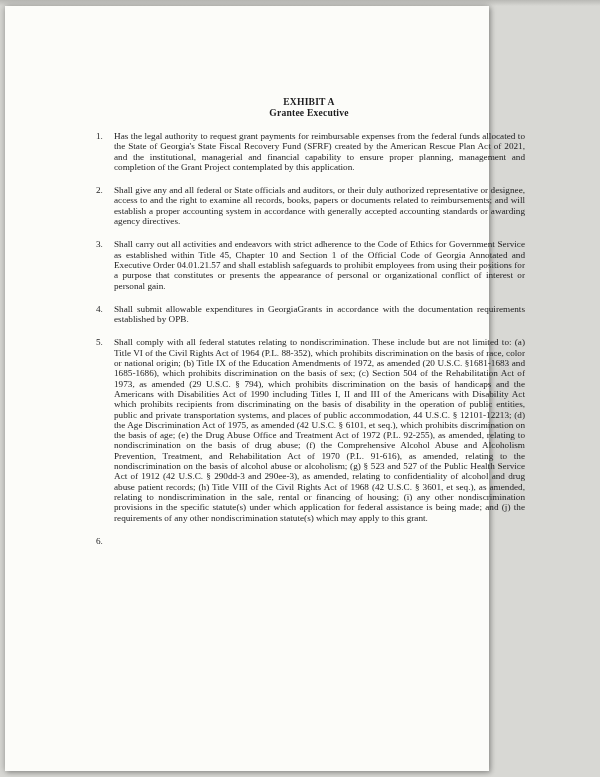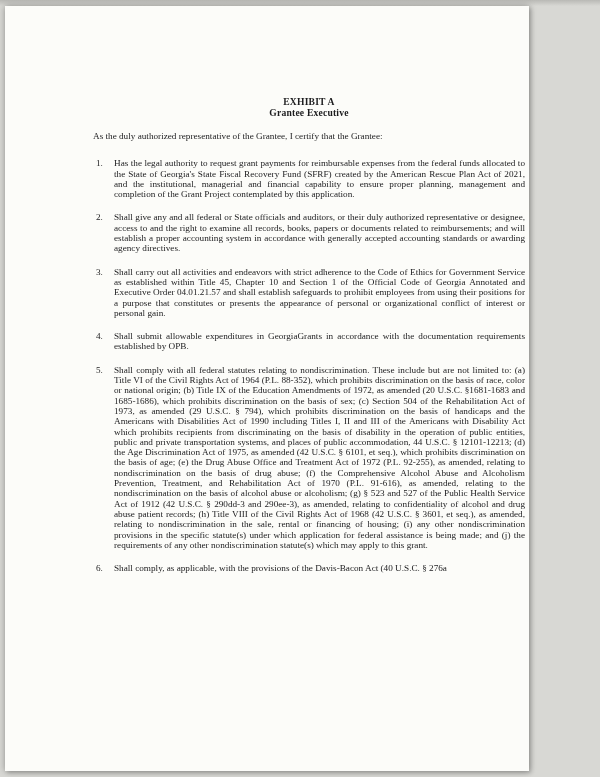--- a/index.html
+++ b/index.html
@@ -9,21 +9,21 @@
     height: 777px;
     background: linear-gradient(180deg, #b9b9b5 0px, #d8d8d4 6px, #d8d8d4 100%);
     font-family: "Liberation Serif", serif;
     position: relative;
     overflow: hidden;
   }
   .scan-page {
     position: absolute;
     left: 5px;
     top: 6px;
-    width: 524px;
+    width: 484px;
     height: 765px;
     background: #fcfcf9;
     box-shadow: 0 0 7px rgba(0,0,0,0.30), 2px 2px 4px rgba(0,0,0,0.18);
   }
   .content {
     position: absolute;
     left: 88px;
     top: 90px;
     width: 432px;
     color: #1c1c1e;
@@ -59,21 +59,20 @@
 <body>
 
 <div class="scan-page">
   <div class="content">
 
     <div class="title-block">
       <div class="doc-title">EXHIBIT A</div>
       <div class="doc-subtitle">Grantee Executive</div>
     </div>
 
-    <div class="intro">As the duly authorized representative of the Grantee, I certify that the Grantee:</div>
 
     <div class="list">
 
       <div class="list-item">
         <span class="num">1.</span>
         <span class="txt">Has the legal authority to request grant payments for reimbursable expenses from the federal funds allocated to the State of Georgia's State Fiscal Recovery Fund (SFRF) created by the American Rescue Plan Act of 2021, and the institutional, managerial and financial capability to ensure proper planning, management and completion of the Grant Project contemplated by this application.</span>
       </div>
 
       <div class="list-item">
         <span class="num">2.</span>
@@ -90,18 +89,17 @@
         <span class="txt">Shall submit allowable expenditures in GeorgiaGrants in accordance with the documentation requirements established by OPB.</span>
       </div>
 
       <div class="list-item">
         <span class="num">5.</span>
         <span class="txt">Shall comply with all federal statutes relating to nondiscrimination. These include but are not limited to: (a) Title VI of the Civil Rights Act of 1964 (P.L. 88-352), which prohibits discrimination on the basis of race, color or national origin; (b) Title IX of the Education Amendments of 1972, as amended (20 U.S.C. §1681-1683 and 1685-1686), which prohibits discrimination on the basis of sex; (c) Section 504 of the Rehabilitation Act of 1973, as amended (29 U.S.C. § 794), which prohibits discrimination on the basis of handicaps and the Americans with Disabilities Act of 1990 including Titles I, II and III of the Americans with Disability Act which prohibits recipients from discriminating on the basis of disability in the operation of public entities, public and private transportation systems, and places of public accommodation, 44 U.S.C. § 12101-12213; (d) the Age Discrimination Act of 1975, as amended (42 U.S.C. § 6101, et seq.), which prohibits discrimination on the basis of age; (e) the Drug Abuse Office and Treatment Act of 1972 (P.L. 92-255), as amended, relating to nondiscrimination on the basis of drug abuse; (f) the Comprehensive Alcohol Abuse and Alcoholism Prevention, Treatment, and Rehabilitation Act of 1970 (P.L. 91-616), as amended, relating to the nondiscrimination on the basis of alcohol abuse or alcoholism; (g) § 523 and 527 of the Public Health Service Act of 1912 (42 U.S.C. § 290dd-3 and 290ee-3), as amended, relating to confidentiality of alcohol and drug abuse patient records; (h) Title VIII of the Civil Rights Act of 1968 (42 U.S.C. § 3601, et seq.), as amended, relating to nondiscrimination in the sale, rental or financing of housing; (i) any other nondiscrimination provisions in the specific statute(s) under which application for federal assistance is being made; and (j) the requirements of any other nondiscrimination statute(s) which may apply to this grant.</span>
       </div>
 
       <div class="list-item">
         <span class="num">6.</span>
-        <span class="txt">Shall comply, as applicable, with the provisions of the Davis-Bacon Act (40 U.S.C. § 276a</span>
       </div>
 
     </div>
   </div>
 </div>
 
 </body></html>

